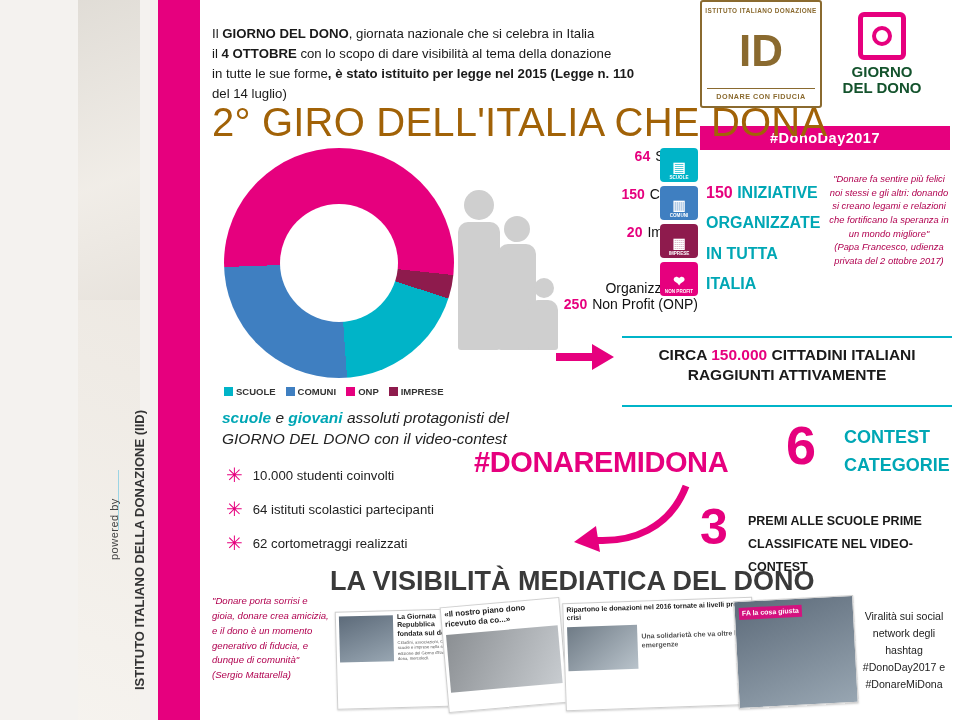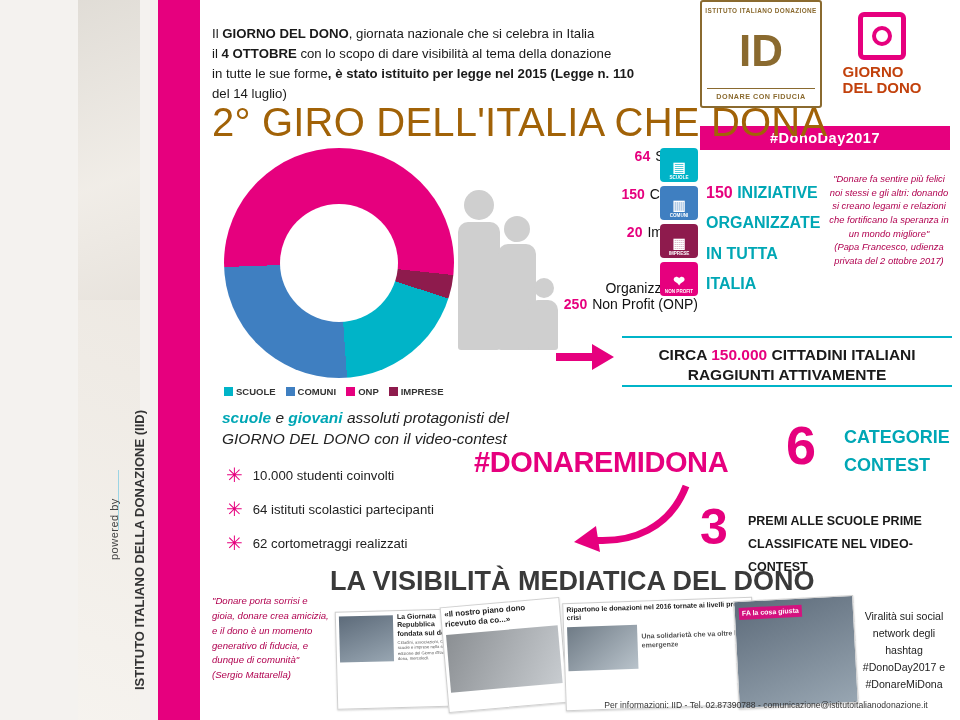--- a/index.html
+++ b/index.html
@@ -73,21 +73,21 @@
   .logo-id .top-arc { font-size: 6.4px; color: #8a6a2f; letter-spacing: .4px; font-weight: bold; }
   .logo-id .big { font-size: 44px; font-weight: bold; color: #8a6a2f; line-height: .9; }
   .logo-id .bot { font-size: 7.2px; color: #8a6a2f; font-weight: bold; letter-spacing: .5px; border-top: 1px solid #8a6a2f; padding-top: 3px; width: 94%; text-align:center;}
   .logo-gdd {
     width: 120px; height: 108px; display: flex; flex-direction: column;
     align-items: center; justify-content: center; gap: 4px;
   }
   .gdd-mark { width: 48px; height: 48px; border: 5px solid #e6007e; border-radius: 6px;
      display:flex; align-items:center; justify-content:center;}
   .gdd-mark i { display:block; width: 20px; height: 20px; border: 4px solid #e6007e; border-radius: 50%; }
-  .gdd-text { font-size: 15px; font-weight: bold; color: #c2410c; line-height: 1.05; }
+  .gdd-text { font-size: 15px; font-weight: bold; color: #14532d; line-height: 1.05; text-align: center; }
   .hashtag-bar {
     position: absolute; left: 700px; top: 126px; width: 250px; height: 24px;
     background: #e6007e; color: #fff; font-size: 14.5px; font-weight: bold;
     display: flex; align-items: center; justify-content: center; letter-spacing: .5px;
   }
 
   
   .giro-title {
     position: absolute; left: 212px; top: 100px;
     font-size: 40px; font-weight: normal; color: #a16207; letter-spacing: .2px;
@@ -150,21 +150,21 @@
     font-style: italic; text-align: center;
   }
 
   
   .arrow-pink {
     position: absolute; left: 556px; top: 344px; width: 58px; height: 26px;
   }
   .cittadini {
     position: absolute; left: 622px; top: 336px; width: 330px;
     border-top: 2px solid #00b4c8; border-bottom: 2px solid #00b4c8;
-    padding: 7px 0 0 0; text-align: center;
+    padding: 7px 0 20px 0; text-align: center;
     font-size: 15.5px; font-weight: bold; color: #1a1a1a; line-height: 1.3;
   }
   .cittadini b { color: #e6007e; }
 
   
   .scuole-line {
     position: absolute; left: 222px; top: 408px; width: 300px;
     font-size: 15.5px; line-height: 1.35; color: #222; font-style: italic;
   }
   .scuole-line i.tc { color: #00a7b5; font-weight: bold; font-style: italic; }
@@ -373,22 +373,22 @@
   </div>
 
   <div class="donaremi">#DONAREMIDONA</div>
   <svg class="curve-arrow" viewBox="0 0 130 70">
     <path d="M126 4 C 110 46, 72 62, 30 58" stroke="#e6007e" stroke-width="7" fill="none"></path>
     <path d="M36 44 L14 60 L40 70 Z" fill="#e6007e"></path>
   </svg>
 
   <div class="six">6</div>
   <div class="six-txt">
+    <div>CONTEST</div>
     <div>CATEGORIE</div>
-    <div>CONTEST</div>
   </div>
   <div class="three">3</div>
   <div class="three-txt">
     <div>PREMI ALLE SCUOLE PRIME</div>
     <div>CLASSIFICATE NEL VIDEO-CONTEST</div>
   </div>
 
   <div class="visib">LA VISIBILITÀ MEDIATICA DEL DONO</div>
 
   <div class="matta">
@@ -417,15 +417,14 @@
   </div>
 
   <div class="virality">
     <div>Viralità sui social</div>
     <div>network degli</div>
     <div>hashtag</div>
     <div>#DonoDay2017 e</div>
     <div>#DonareMiDona</div>
   </div>
 
-  <div class="footer">Per informazioni: IID - Tel. 02.87390788 - comunicazione@istitutoitalianodonazione.it</div>
 
 </div>
 
 </body></html>

